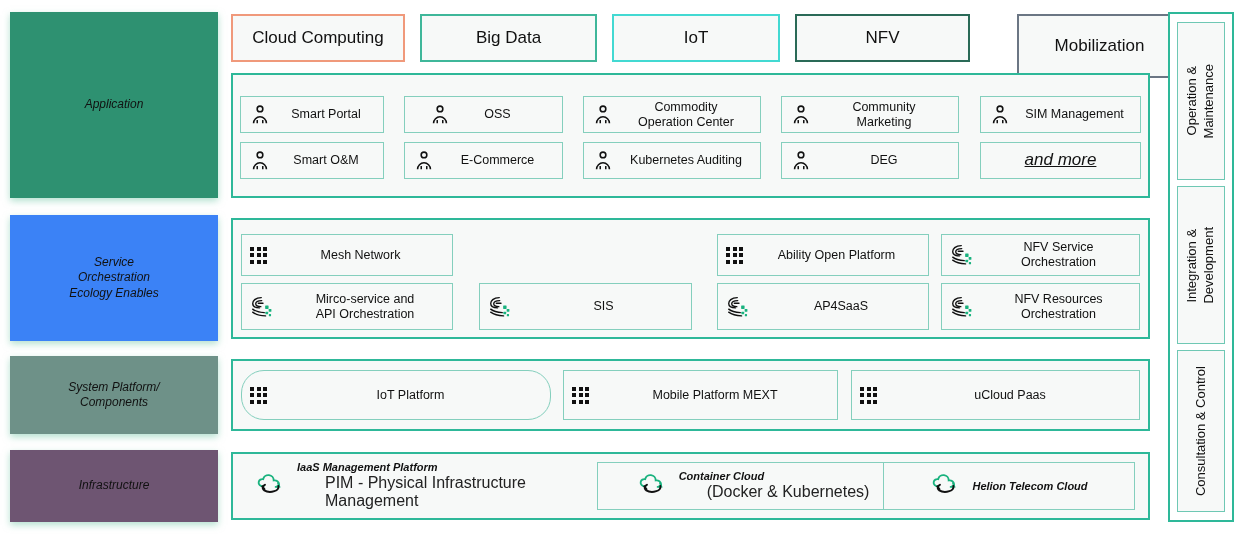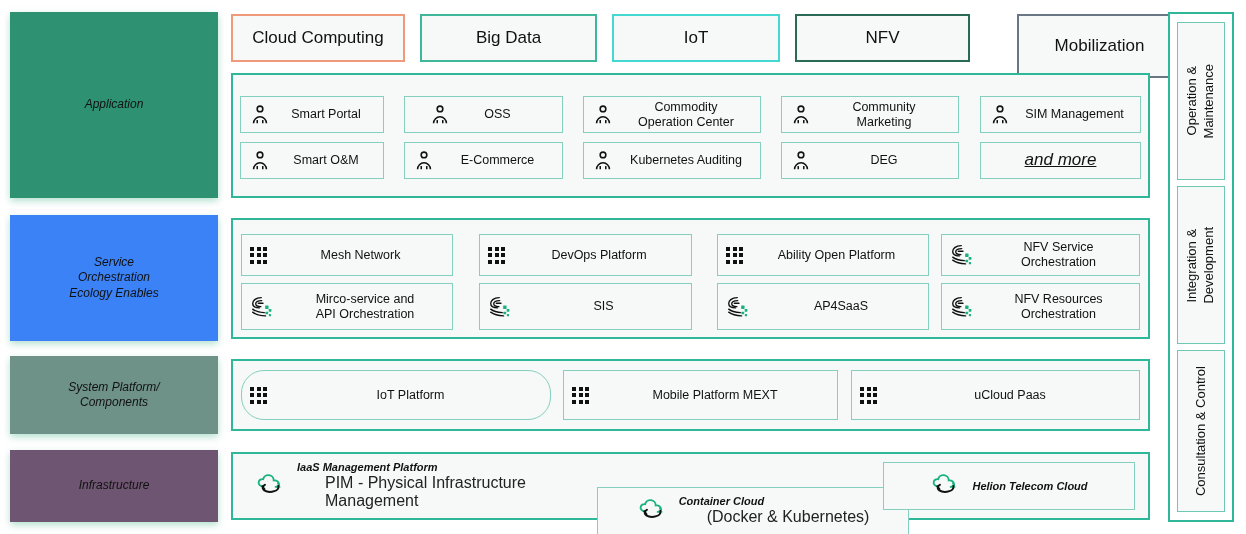--- a/index.html
+++ b/index.html
@@ -246,36 +246,20 @@
         <i></i>
         <i></i>
         <i></i>
         <i></i>
         <i></i>
       </span>
       <div class="label" style="flex: 1 1 0%; text-align: center;">
         <div>Mesh Network</div>
       </div>
     </div>
-    <div class="cell center" style="left: 479px; top: 234px; width: 213px; height: 42px; padding: 0px 8px;">
-      <span class="ic dotgrid" style="margin-right: 10px;">
-        <i></i>
-        <i></i>
-        <i></i>
-        <i></i>
-        <i></i>
-        <i></i>
-        <i></i>
-        <i></i>
-        <i></i>
-      </span>
-      <div class="label" style="flex: 1 1 0%; text-align: center;">
-        <div>DevOps Platform</div>
-      </div>
-    </div>
     <div class="cell center" style="left: 717px; top: 234px; width: 212px; height: 42px; padding: 0px 8px;">
       <span class="ic dotgrid" style="margin-right: 10px;">
         <i></i>
         <i></i>
         <i></i>
         <i></i>
         <i></i>
         <i></i>
         <i></i>
         <i></i>
@@ -455,21 +439,21 @@
           <path d="M24.5 11.8 L25.9 15.7 L22 15.9" stroke="#19B27E" stroke-width="2" fill="none"></path>
           <path d="M24.9 15 C25.4 17.4 23.6 19.6 20.6 20.6 C17 21.8 12.4 21.4 9.8 19.7 C8 18.5 7.7 16.9 8.6 15.6" stroke="#111" stroke-width="2"></path>
           <path d="M10.6 13.6 L7.8 15.6 L10 18.4" stroke="#111" stroke-width="2" fill="none"></path>
         </svg>
       </span>
       <div class="label" style="text-align: left;">
         <span class="strong">IaaS Management Platform</span>
         <span class="sub">PIM - Physical Infrastructure Management</span>
       </div>
     </div>
-    <div class="cell center" style="left: 597px; top: 487px; width: 312px; height: 48px;">
+    <div class="cell center" style="left: 597px; top: 462px; width: 312px; height: 48px;">
       <span class="ic" style="margin-right: 10px;">
         <svg width="32" height="28" viewBox="0 0 34 30" fill="none" stroke-linecap="round">
           <path d="M9 15.5 C5.4 15.5 3.4 13.3 3.8 10.8 C4.2 8.4 6.6 7.2 8.6 7.7 C9.3 4.8 12 3 14.9 3.4 C17.8 3.8 19.9 6.3 19.9 9 C23 8.5 25.6 10.4 25.6 13 C25.6 14.6 24.6 15.5 23.3 15.5" stroke="#19B27E" stroke-width="2"></path>
           <path d="M24.5 11.8 L25.9 15.7 L22 15.9" stroke="#19B27E" stroke-width="2" fill="none"></path>
           <path d="M24.9 15 C25.4 17.4 23.6 19.6 20.6 20.6 C17 21.8 12.4 21.4 9.8 19.7 C8 18.5 7.7 16.9 8.6 15.6" stroke="#111" stroke-width="2"></path>
           <path d="M10.6 13.6 L7.8 15.6 L10 18.4" stroke="#111" stroke-width="2" fill="none"></path>
         </svg>
       </span>
       <div class="label" style="text-align: left;">
         <span class="strong">Container Cloud</span>

